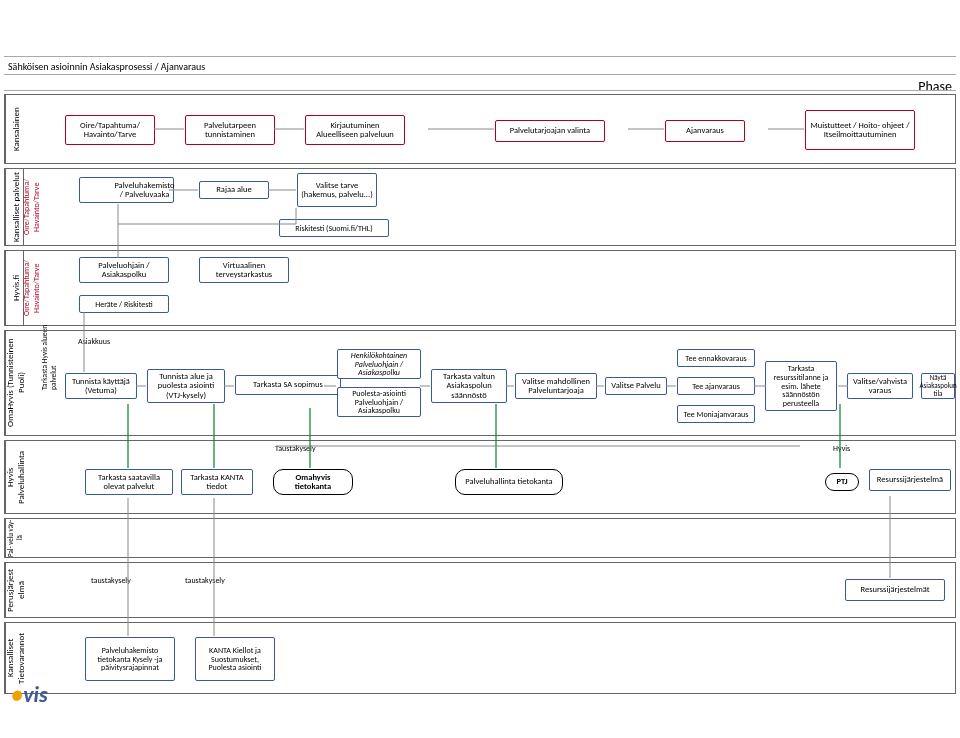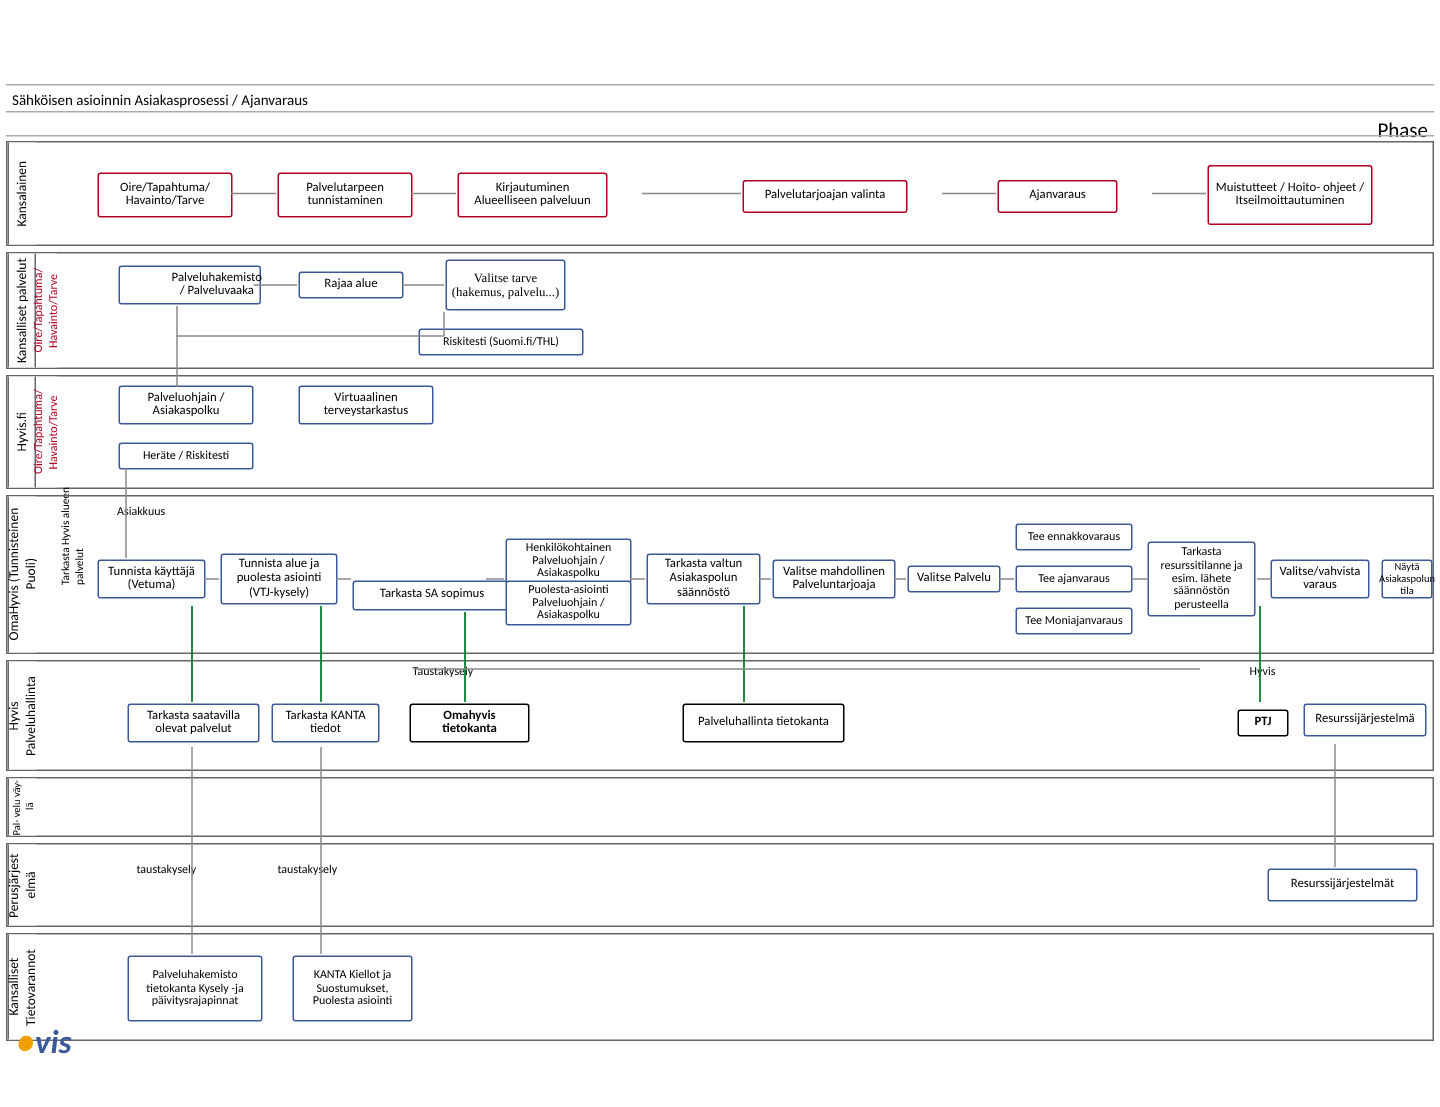--- a/index.html
+++ b/index.html
@@ -38,21 +38,21 @@
   .lane-body { position:absolute; left:34px; right:0; top:0; bottom:0; }
   .lane-body.nosub { left:20px; }
 
   .box {
     position:absolute; border:1.2px solid var(--c-blue); background:#fff;
     display:flex; align-items:center; justify-content:center;
     text-align:center; padding:2px 3px; box-sizing:border-box;
     font-size:8.5px; line-height:1.1; border-radius:2px;
   }
   .box.red   { border-color:var(--c-red); color:var(--c-black); }
-  .box.black { border-color:#000; }
+  .box.black { border-color:#000;border-radius:10px; }
   .box.small { font-size:8px; }
   .free-label {
     position:absolute; font-size:7.5px; color:#000;
     writing-mode:vertical-rl; transform:rotate(180deg);
   }
   .hlabel {
     position:absolute; font-size:8px;
   }
   .logo {
     position:absolute; font-size:22px; font-weight:bold; font-style:italic;
@@ -94,21 +94,21 @@
 
   <div class="lane" style="top:168px; height:78px;">
     <div class="lane-label">Kansalliset
 palvelut</div>
     <div class="sublane-label">Oire/Tapahtuma/
 Havainto/Tarve</div>
     <div class="lane-body">
       <div class="box" style="left:40px;  top:8px;  width:95px; height:26px;padding-left:39px;">Palveluhakemisto /
 Palveluvaaka</div>
       <div class="box" style="left:160px; top:12px; width:70px; height:18px;">Rajaa alue</div>
-      <div class="box" style="left:258px; top:4px;  width:80px; height:34px;font-family:Liberation Serif, serif;">Valitse tarve
+      <div class="box" style="left:258px; top:4px;  width:80px; height:34px;">Valitse tarve
 (hakemus,
 palvelu...)</div>
       <div class="box small" style="left:240px; top:50px; width:110px;height:18px;">Riskitesti (Suomi.fi/THL)</div>
     </div>
   </div>
 
   <div class="lane" style="top:250px; height:76px;">
     <div class="lane-label">Hyvis.fi</div>
     <div class="sublane-label">Oire/Tapahtuma/
 Havainto/Tarve</div>
@@ -126,22 +126,22 @@
 
   <div class="lane" style="top:330px; height:106px;">
     <div class="lane-label">OmaHyvis
 (Tunnisteinen Puoli)</div>
     <div class="lane-body nosub">
       <div class="box" style="left:40px;  top:42px; width:72px; height:26px;">Tunnista käyttäjä
 (Vetuma)</div>
       <div class="box" style="left:122px; top:38px; width:78px; height:34px;">Tunnista alue ja
 puolesta asiointi
 (VTJ-kysely)</div>
-      <div class="box" style="left:210px; top:56px; width:106px; height:20px;text-align:right;">Tarkasta SA sopimus</div>
-      <div class="box small" style="left:312px; top:28px; width:84px; height:30px;">Henkilökohtainen
+      <div class="box" style="left:210px; top:44px; width:106px; height:20px;text-align:right;">Tarkasta SA sopimus</div>
+      <div class="box small" style="left:312px; top:18px; width:84px; height:30px;font-style:italic;">Henkilökohtainen
 Palveluohjain /
 Asiakaspolku</div>
       <div class="box small" style="left:312px; top:56px; width:84px; height:30px;">Puolesta-asiointi
 Palveluohjain /
 Asiakaspolku</div>
       <div class="box" style="left:406px; top:38px; width:76px; height:34px;">Tarkasta valtun
 Asiakaspolun
 säännöstö</div>
       <div class="box" style="left:490px; top:42px; width:82px; height:26px;">Valitse mahdollinen
 Palveluntarjoaja</div>

